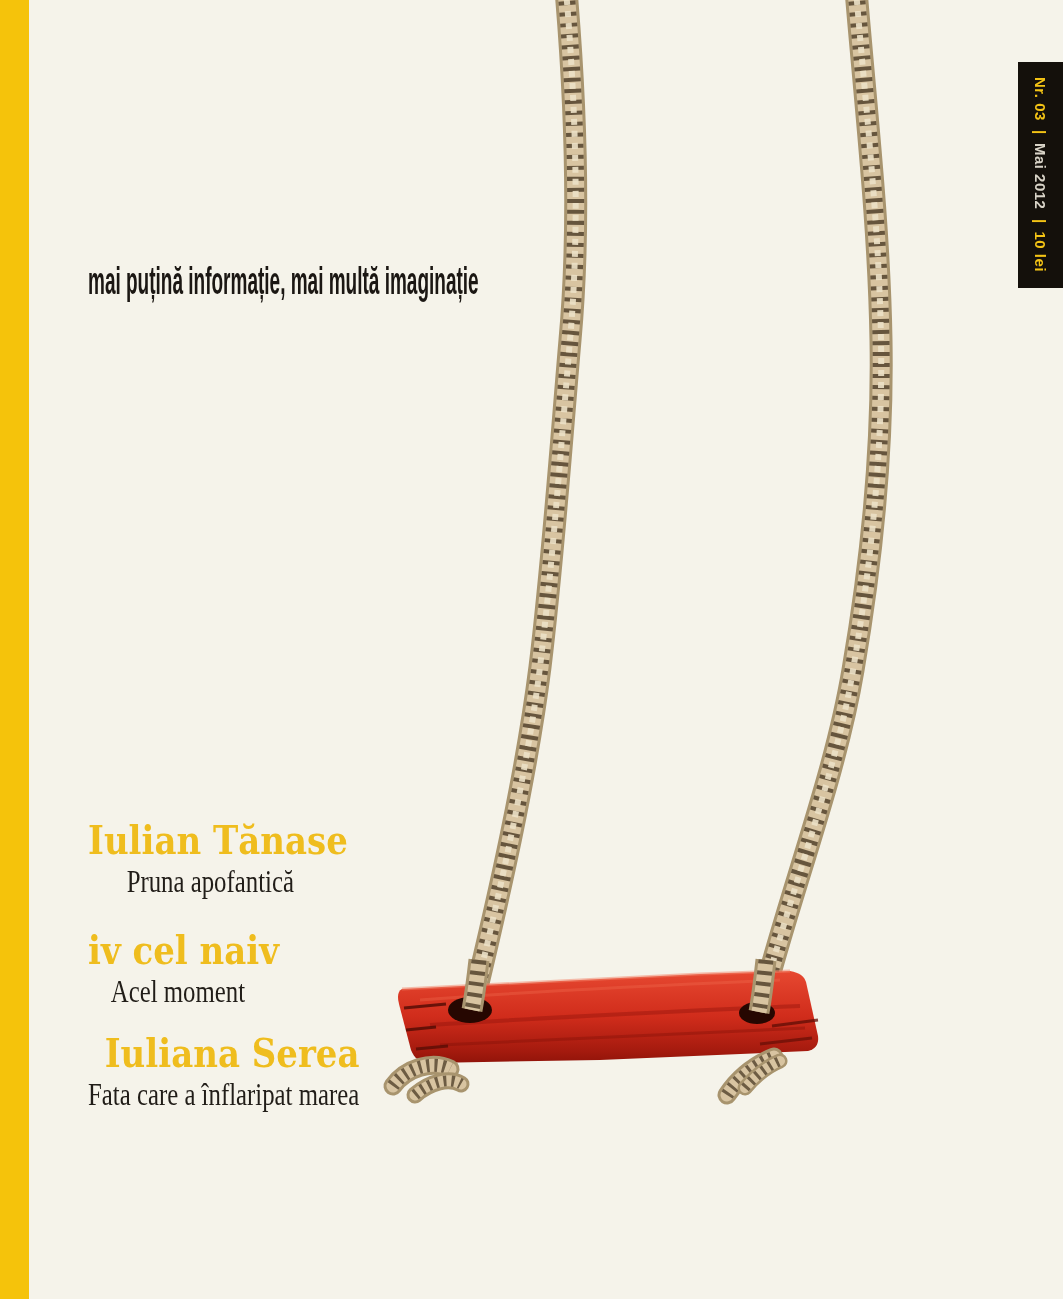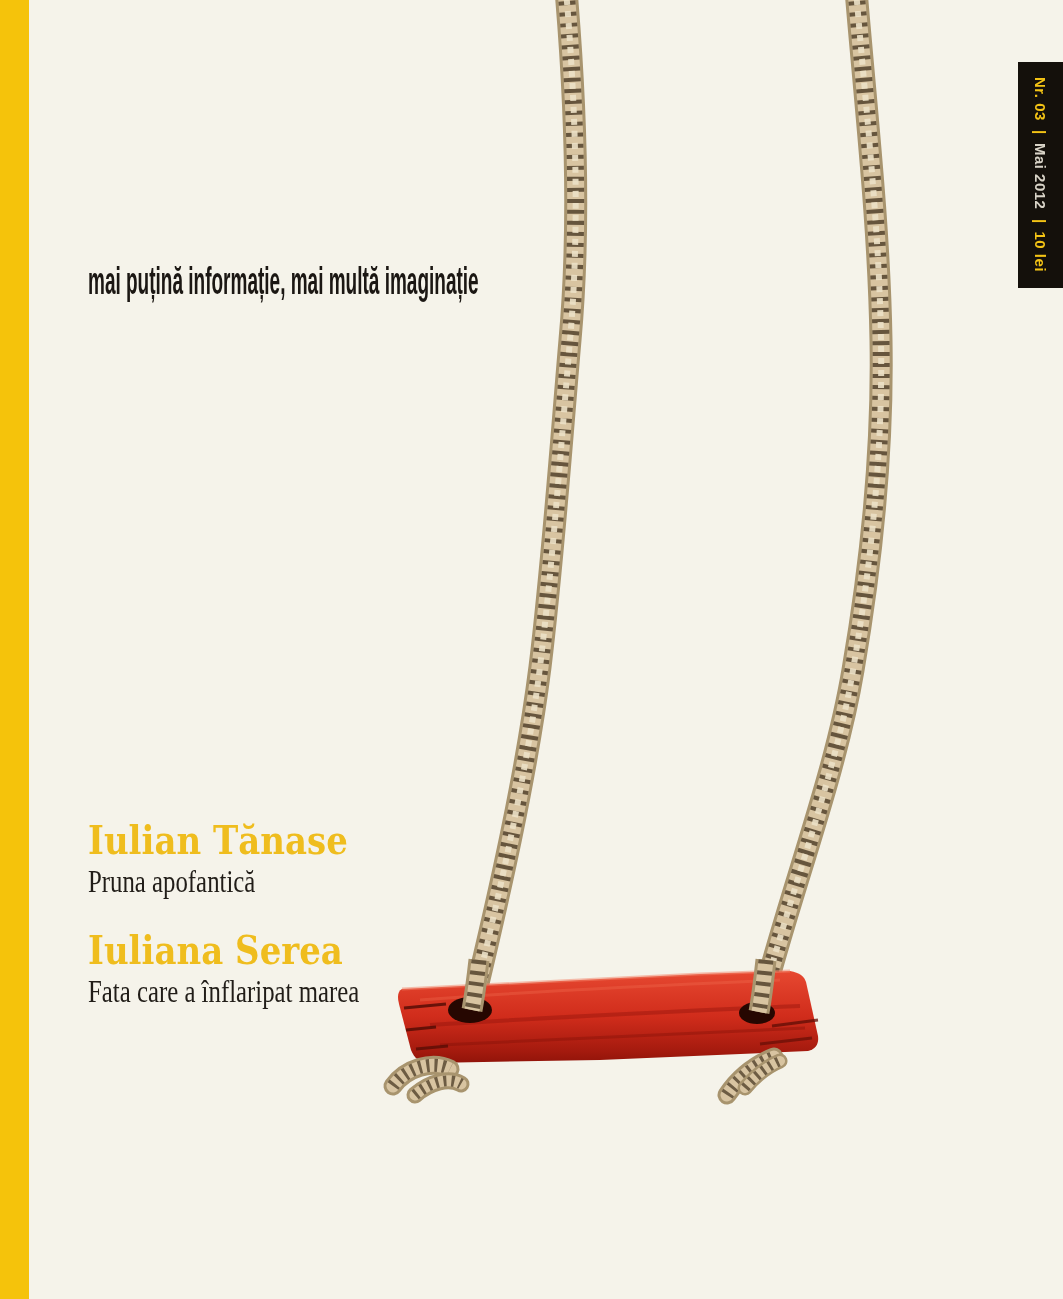--- a/index.html
+++ b/index.html
@@ -32,21 +32,21 @@
     background:#14100B;display:flex;align-items:center;justify-content:center;
   }
   .badge-text{
     writing-mode:vertical-rl;text-orientation:mixed;
     font-size:15px;font-weight:bold;letter-spacing:0.5px;white-space:nowrap;
   }
   .b-yellow{color:#F3C315;}
   .b-white{color:#D8D3C7;}
   .b-sep{color:#F3C315;margin:4px 0;}
   
-  .contents{position:absolute;left:0;top:0;width:867px;height:1299px;z-index:2;}
+  .contents{position:absolute;left:0;top:0;width:867px;height:1299px;z-index:2;text-align:center;}
   .entry{position:absolute;left:88px;}
   .entry:nth-of-type(1){top:820px;}
   .entry:nth-of-type(2){top:930px;}
   .entry:nth-of-type(3){top:1033px;}
   .entry:nth-of-type(4){top:1138px;}
   .author{
     margin:0;font-family:"DejaVu Serif", serif;font-weight:bold;
     font-size:40px;line-height:40px;color:#EFBD1E;white-space:nowrap;
     transform:scaleX(0.85);transform-origin:left top;
   }
@@ -145,18 +145,22 @@
       <span class="b-yellow">10 lei</span>
     </div>
   </div>
 
   <section class="contents">
     <article class="entry">
       <h2 class="author">Iulian Tănase</h2>
       <p class="story">Pruna apofantică</p>
     </article>
     <article class="entry">
+      <h2 class="author">iv cel naiv</h2>
+      <p class="story">Acel moment</p>
+    </article>
+    <article class="entry">
       <h2 class="author">Iuliana Serea</h2>
       <p class="story">Fata care a înflaripat marea</p>
     </article>
   </section>
 
 </div>
 
 </body></html>

